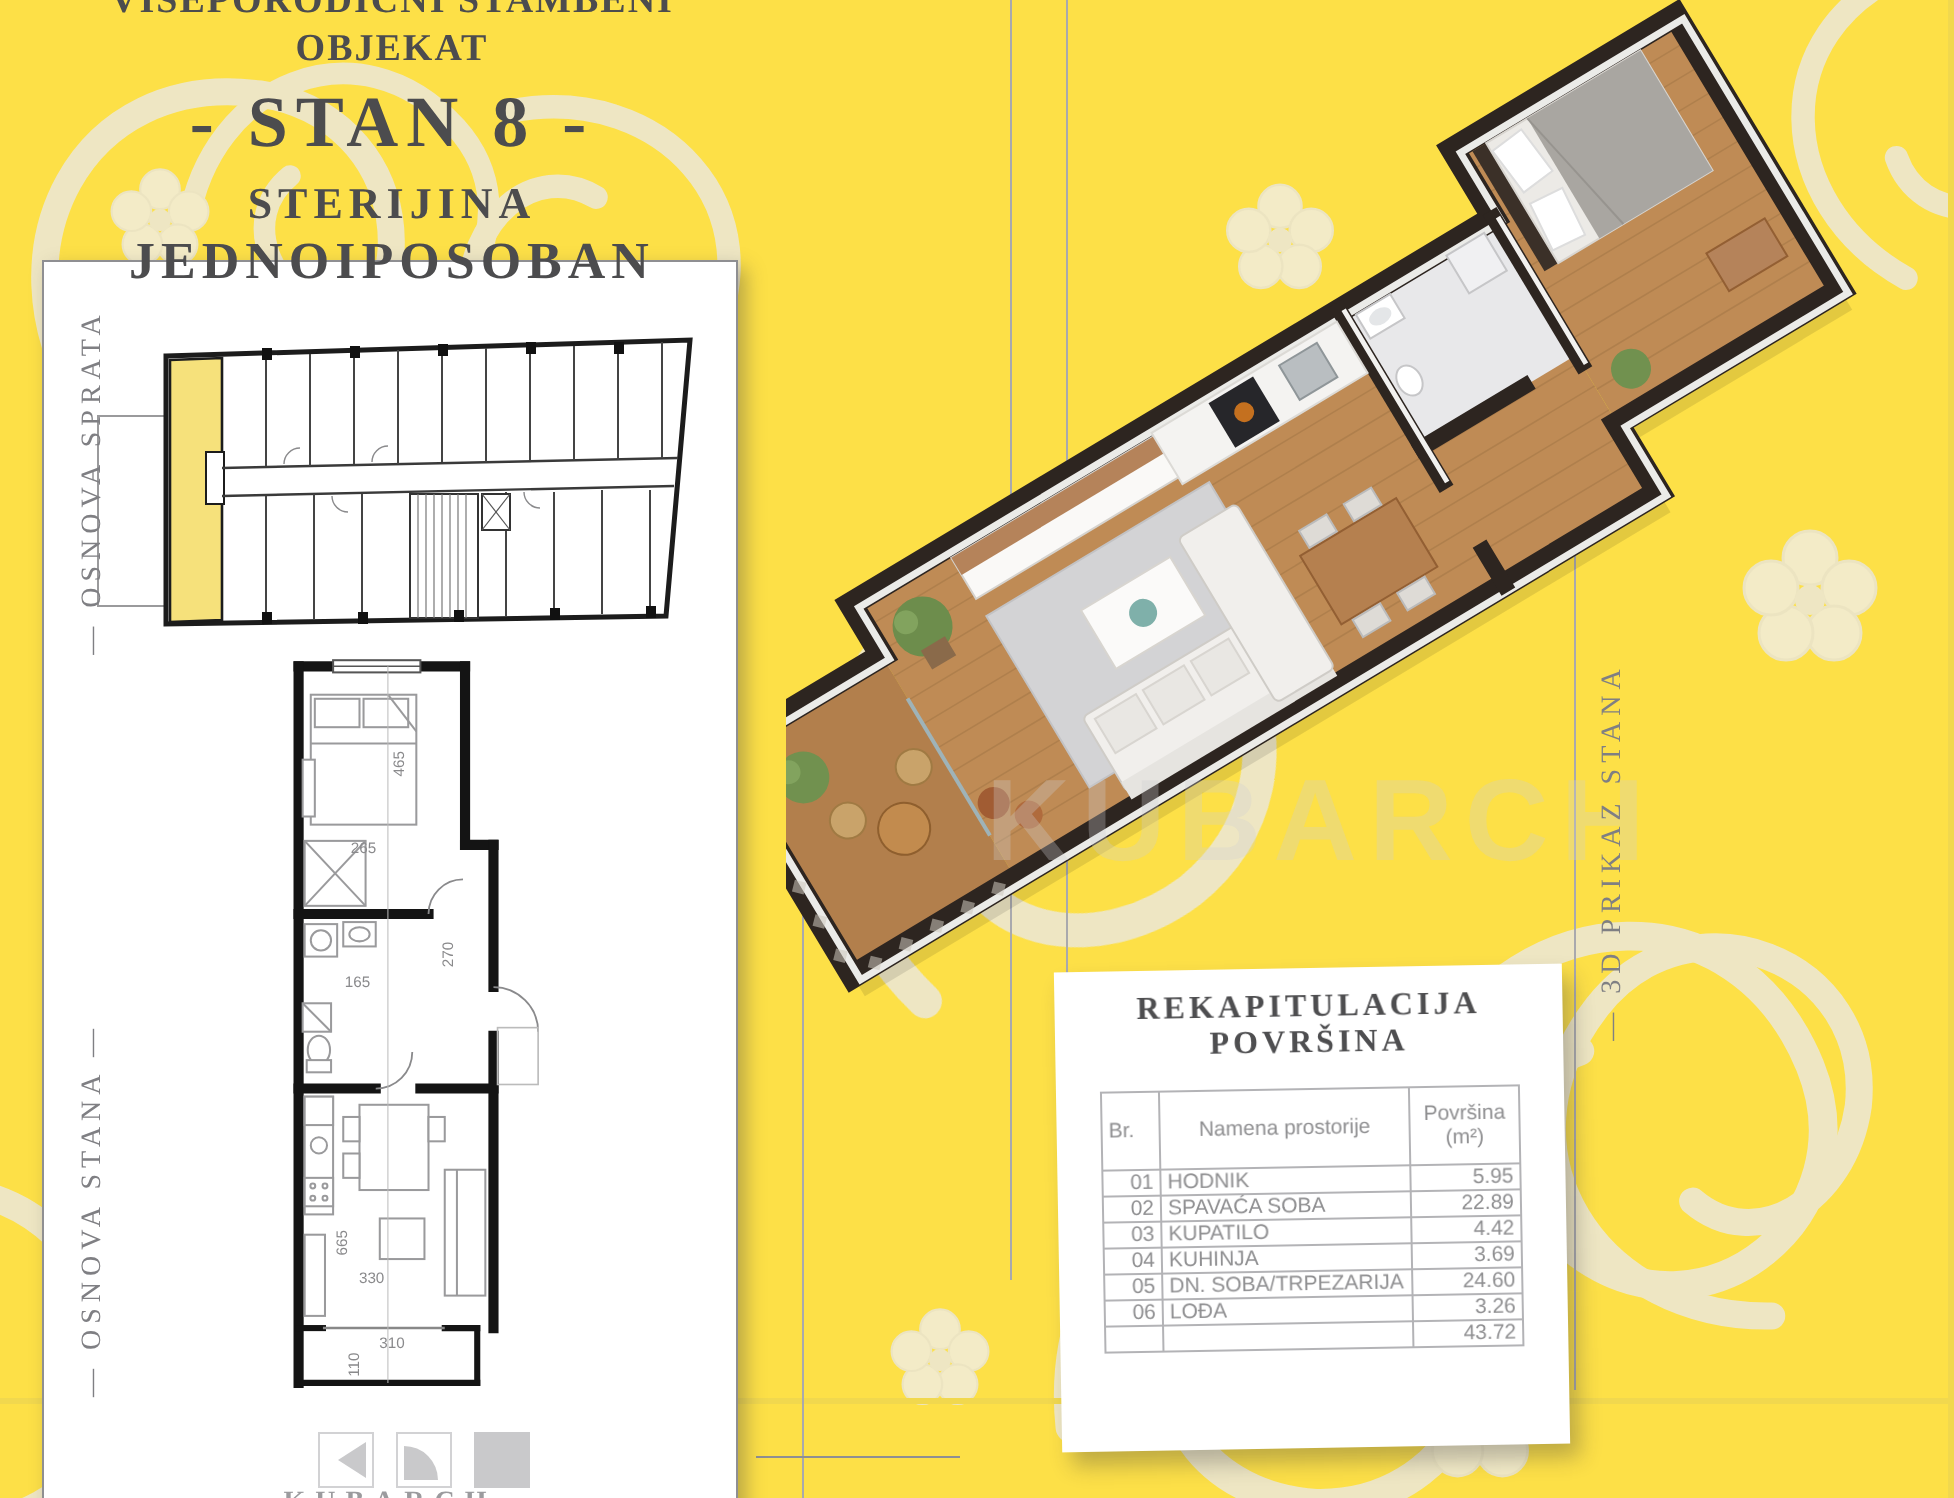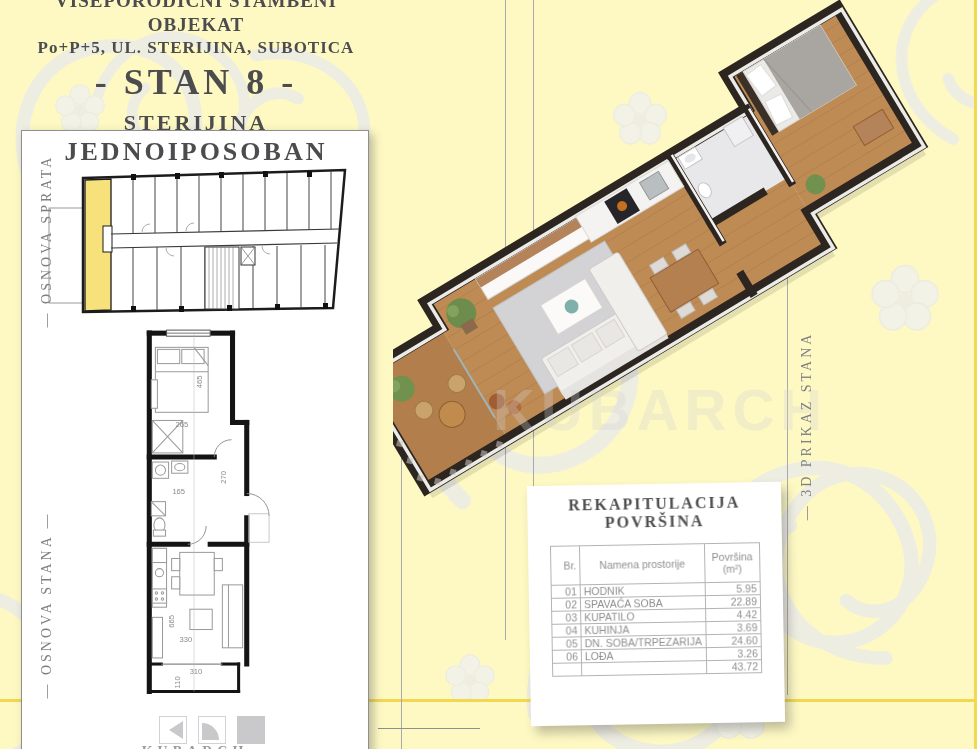--- a/index.html
+++ b/index.html
@@ -1,16 +1,16 @@
 <!DOCTYPE html>
 <html><head>
 <meta charset="utf-8">
 <style>
   html,body{margin:0;padding:0;}
-  #page{position:relative;width:977px;height:749px;overflow:hidden;background:#fef9c3;
+  #page{position:relative;width:977px;height:749px;overflow:hidden;background:#fde047;
         font-family:"Liberation Serif", serif;}
   
   .vline{position:absolute;width:1px;background:#a9a9ad;z-index:1;}
   .hline{position:absolute;height:1px;background:#8f8f92;z-index:1;}
   .yline{position:absolute;background:#f1d84e;z-index:1;}
   
   .title-block{position:absolute;left:16px;top:-11px;width:360px;text-align:center;
                color:#4c4c4e;z-index:4;line-height:1.25;}
   .t1{font-size:19px;font-weight:bold;letter-spacing:1px;}
   .t2{font-size:17px;font-weight:bold;letter-spacing:1px;}
@@ -20,21 +20,21 @@
   
   .left-panel{position:absolute;left:21px;top:130px;width:346px;height:650px;background:#fff;
               border:1px solid #8f8f92;box-shadow:4px 4px 9px rgba(60,60,65,.35);z-index:2;}
   .table-panel{position:absolute;left:529px;top:484px;width:254px;height:240px;background:#fff;
                box-shadow:5px 7px 10px rgba(50,50,55,.30);transform:rotate(-1deg);z-index:2;}
   .recap-title{margin:11px 4px 0;text-align:center;font-size:16px;font-weight:bold;
                letter-spacing:2px;color:#4e4e50;}
   table.recap{margin:13px auto 0;border-collapse:collapse;font-family:"Liberation Sans",sans-serif;
               font-size:10.5px;color:#8f8f91;}
   table.recap th,table.recap td{border:1px solid #b3b3b6;padding:0 3px;font-weight:normal;}
-  table.recap th{text-align:right;height:38px;}
+  table.recap th{text-align:left;height:38px;}
   table.recap td{height:12px;}
   .c-br{width:22px;text-align:right;}
   .c-name{width:118px;text-align:left;}
   .c-area{width:48px;text-align:right;}
   
   .vert-label{position:absolute;width:300px;text-align:center;transform:rotate(-90deg);
               font-size:14px;letter-spacing:3px;color:#7f7f83;white-space:nowrap;z-index:4;}
   
   .logo-row{position:absolute;left:137px;top:585px;width:120px;z-index:3;}
   .logo-sq{display:inline-block;width:26px;height:26px;margin-right:7px;vertical-align:top;
@@ -92,21 +92,20 @@
   <div class="yline" style="left:0;top:699px;width:977px;height:3px;"></div>
   <div class="yline" style="left:974px;top:0;width:3px;height:749px;"></div>
   <div class="vline" style="left:505px;top:0;height:640px;"></div>
   <div class="vline" style="left:533px;top:0;height:655px;"></div>
   <div class="vline" style="left:401px;top:445px;height:304px;"></div>
   <div class="vline" style="left:787px;top:230px;height:465px;"></div>
   <div class="hline" style="left:378px;top:728px;width:102px;"></div>
 
   <div class="title-block">
     <div class="t1">VIŠEPORODIČNI STAMBENI OBJEKAT</div>
-    <div class="t2">Po+P+5, UL. STERIJINA, SUBOTICA</div>
     <div class="t3">- STAN 8 -</div>
     <div class="t4">STERIJINA</div>
     <div class="t5">JEDNOIPOSOBAN</div>
   </div>
 
   <div class="left-panel">
 
     <svg class="plan-svg" style="left:25px;top:37px;" width="304" height="150" viewBox="0 0 304 150">
       <rect x="2" y="40" width="34" height="95" fill="none" stroke="#9a9a9c" stroke-width="1"></rect>
       <polygon points="36,10 298,2 286,140 36,144" fill="#ffffff" stroke="#1c1c1c" stroke-width="2.5"></polygon>

